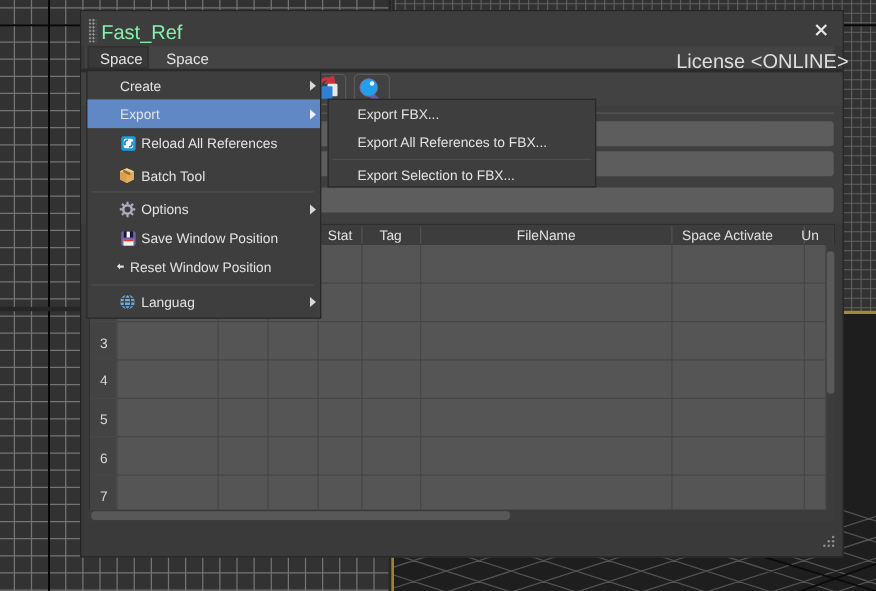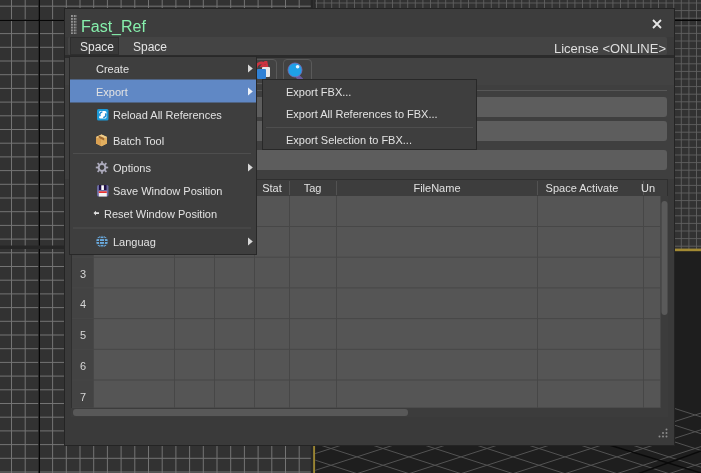--- a/index.html
+++ b/index.html
@@ -52,21 +52,21 @@
 <div class="abs" style="left:71px;top:15px;width:6px;height:19px;background-image:radial-gradient(circle at 1px 1px,#959595 0.8px,transparent 1px);background-size:2.8px 2.9px;"></div>
 <div class="abs" style="left:81px;top:18px;font-size:16px;color:#86efac;">Fast_Ref</div>
 <svg class="abs" style="left:651px;top:18px;" width="12" height="12" xmlns="http://www.w3.org/2000/svg">
   <path d="M2 2 L10 10 M10 2 L2 10" stroke="#e6e6e6" stroke-width="1.8"></path>
 </svg>
 
 <div class="abs" style="left:68px;top:37px;width:599px;height:18px;background:#444444;border-radius:2px;"></div>
 <div class="abs" style="left:70px;top:37px;width:49px;height:18px;background:#383838;border:1px solid #2e2e2e;box-sizing:border-box;"></div>
 <div class="abs" style="left:80px;top:40px;font-size:12px;color:#e4e4e4;">Space</div>
 <div class="abs" style="left:133px;top:40px;font-size:12px;color:#e4e4e4;">Space</div>
-<div class="abs" style="left:554px;top:41px;font-size:13px;color:#dedede;">License &lt;ONLINE&gt;</div>
+<div class="abs" style="left:541px;top:41px;font-size:16px;color:#dedede;">License &lt;ONLINE&gt;</div>
 
 <div class="abs" style="left:65px;top:55px;width:609px;height:3px;background:#2b2b2b;"></div>
 
 <div class="abs" style="left:65px;top:58px;width:609px;height:27px;background:#424242;"></div>
 <div class="abs" style="left:65px;top:85px;width:609px;height:94px;background:#3f3f3f;"></div>
 
 <div class="abs" style="left:251px;top:59px;width:26px;height:25px;border:1px solid #5a5a5a;border-radius:4px;box-sizing:border-box;"></div>
 <svg class="abs" style="left:254px;top:61px;" width="20" height="21" xmlns="http://www.w3.org/2000/svg">
   <path d="M2 7 A5.5 5.5 0 0 1 10 2.5 L8 5 L13 5.5 L12 0.5 L10 2.5" fill="none" stroke="#cc3340" stroke-width="2.6"></path>
   <rect x="8" y="6" width="8" height="10" rx="1" fill="#e8e8e8"></rect>

